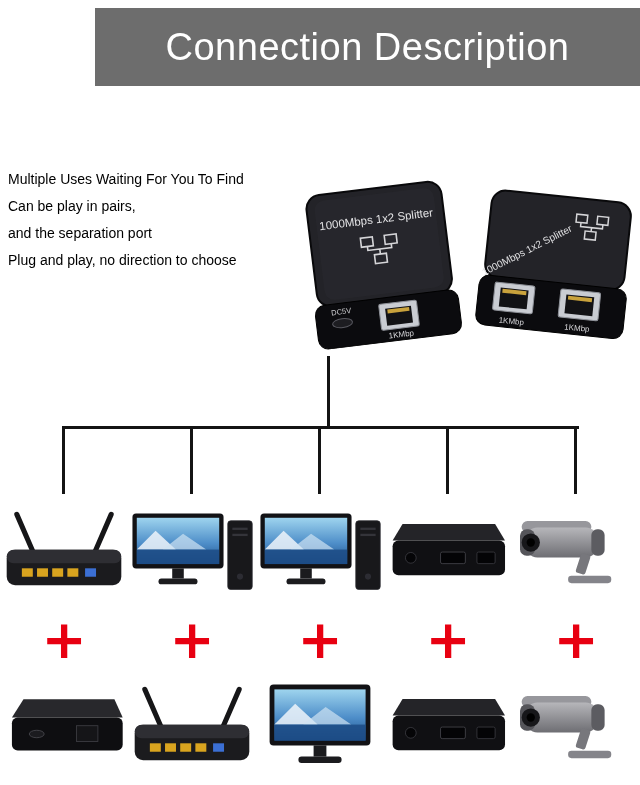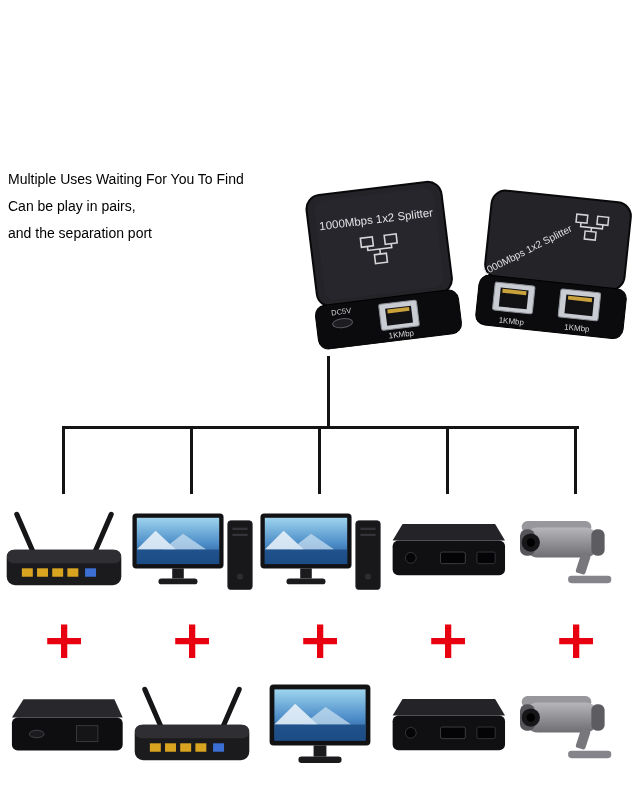--- a/index.html
+++ b/index.html
@@ -107,25 +107,29 @@
       <polygon points="26,10 136,10 146,32 12,32" fill="#28282c"></polygon>
       <rect x="12" y="32" width="134" height="40" rx="7" fill="#0e0e11"></rect>
       <rect x="90" y="42" width="26" height="19" fill="#151518" stroke="#3f3f45"></rect>
       <ellipse cx="42" cy="52" rx="9" ry="4.5" fill="#1b1b1f" stroke="#4a4a50"></ellipse>
     </symbol>
   </defs>
 </svg>
 
 <div class="page">
 
+  <header class="banner">
+    <h1>Connection Description</h1>
+  </header>
 
   <section class="intro">
     <p>Multiple Uses Waiting For You To Find</p>
     <p>Can be play in pairs,</p>
     <p>and the separation port</p>
+    <p>Plug and play, no direction to choose</p>
   </section>
 
   <svg class="product product-left" viewBox="0 0 178 178">
     <g transform="rotate(-7 89 89)">
       <rect x="22" y="10" width="136" height="112" rx="14" fill="#232328" stroke="#09090b" stroke-width="2"></rect>
       <rect x="30" y="16" width="120" height="100" rx="10" fill="#2a2a30" opacity="0.55"></rect>
       <text x="90" y="45" text-anchor="middle" font-size="11.5" fill="#e2e2e4">1000Mbps 1x2 Splitter</text>
       <g stroke="#d5d5d8" fill="none" stroke-width="1.6">
         <rect x="72" y="58" width="12" height="9"></rect>
         <rect x="96" y="58" width="12" height="9"></rect>

